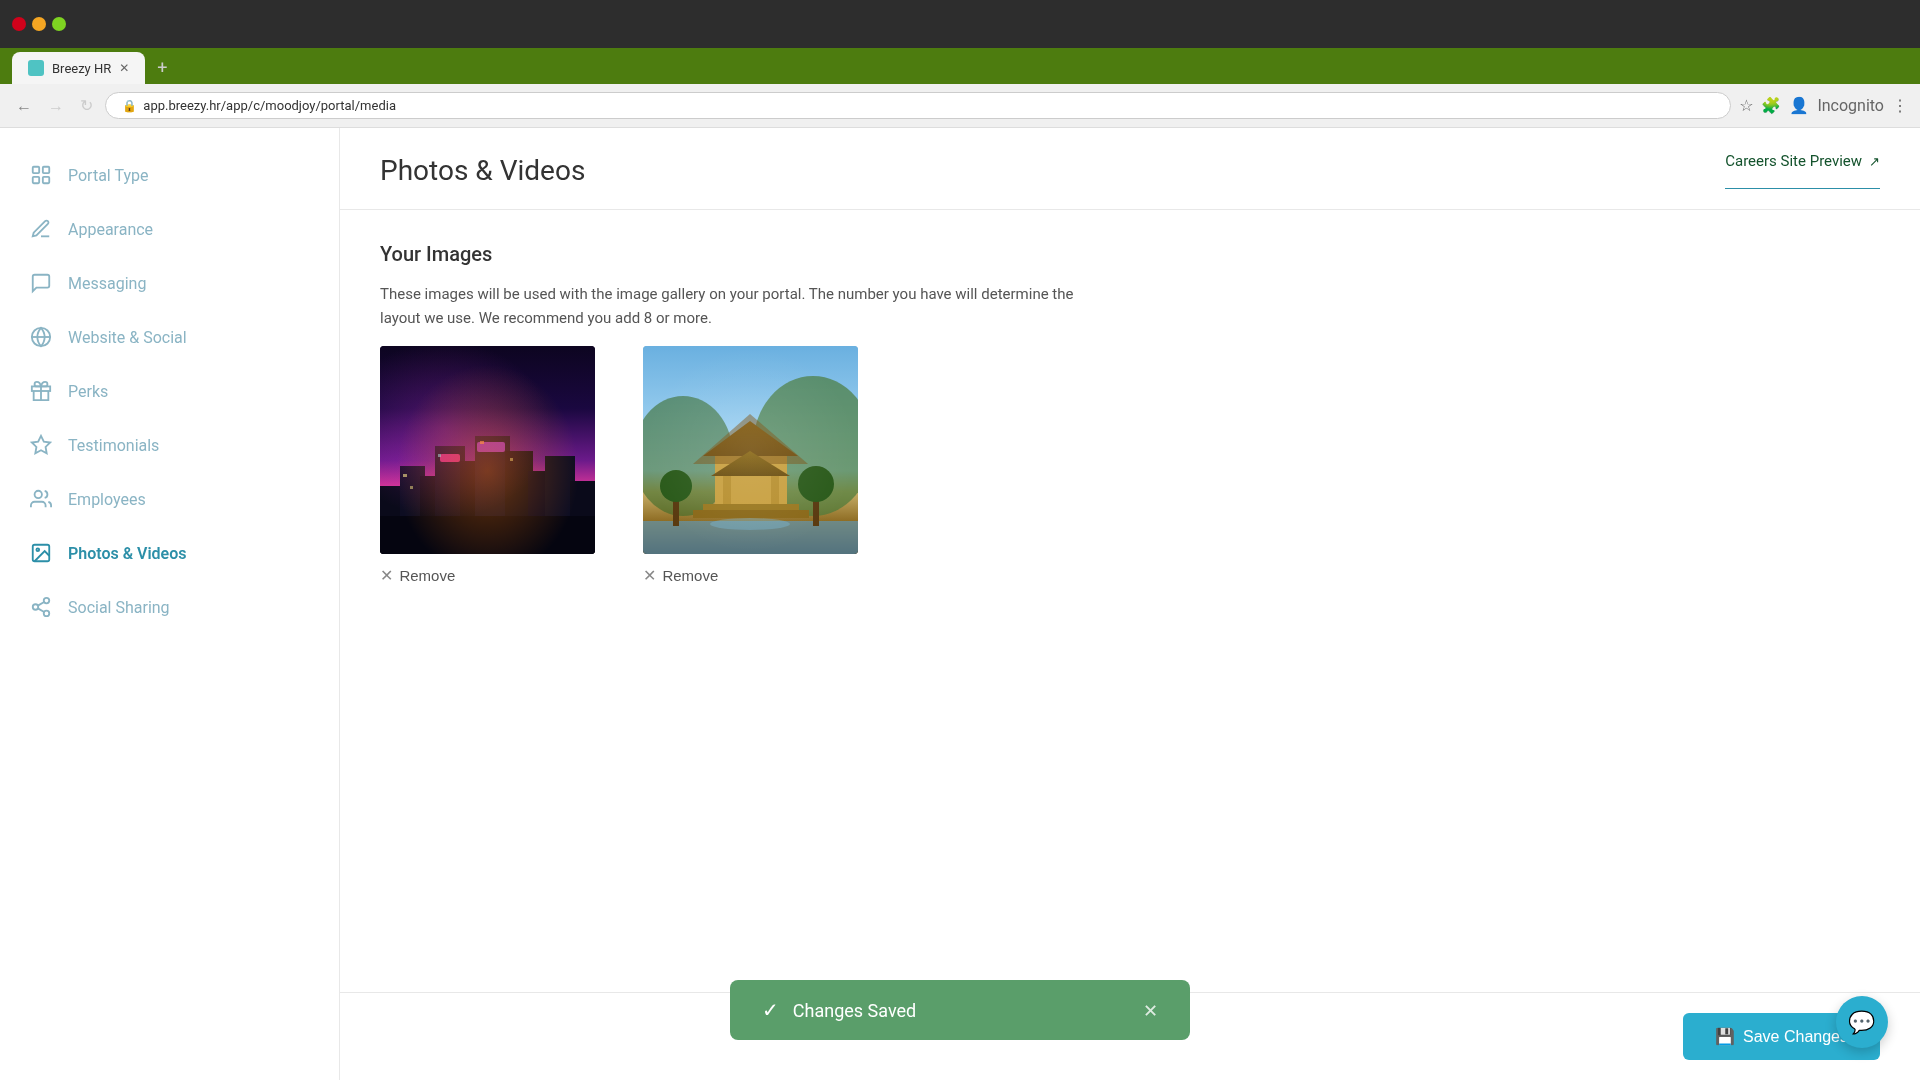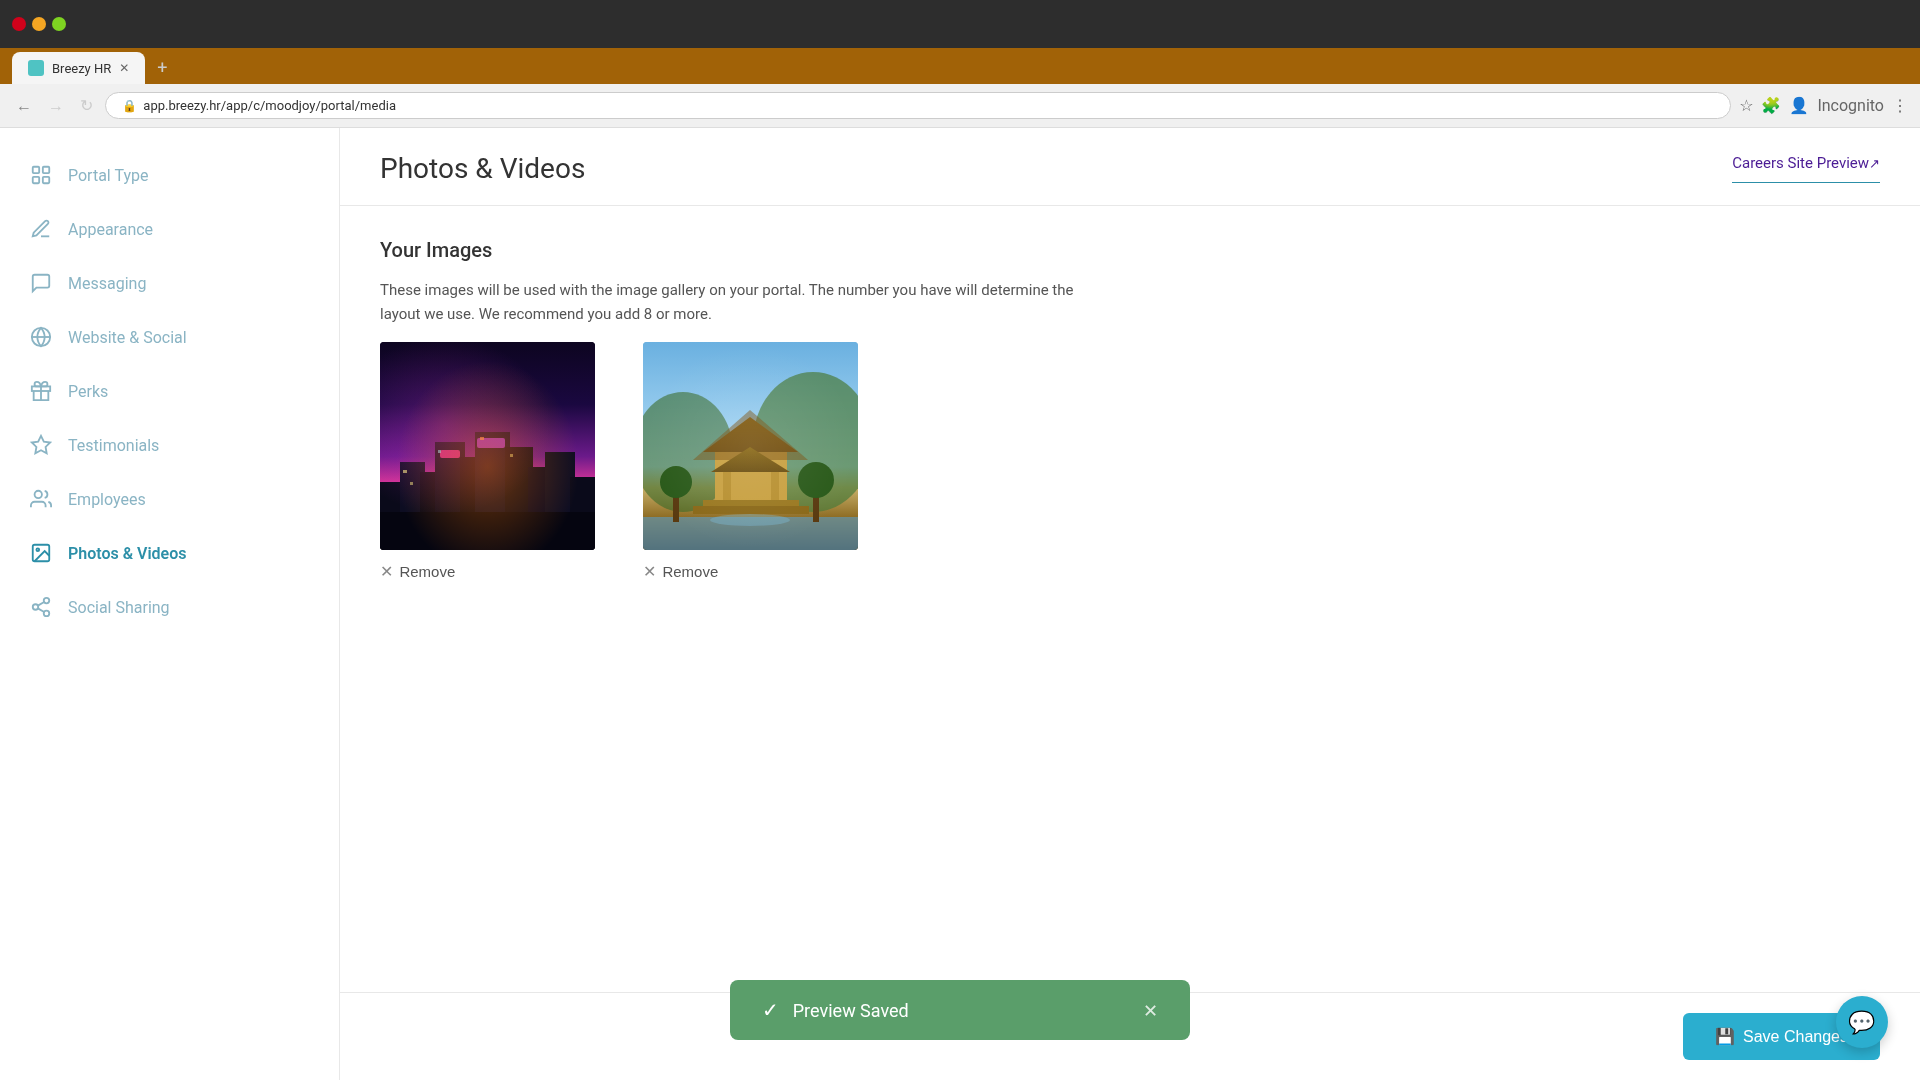--- a/index.html
+++ b/index.html
@@ -17,21 +17,21 @@
     .browser-controls { display: flex; gap: 6px; align-items: center; }
     .browser-btn { width: 14px; height: 14px; border-radius: 50%; background: #666; border: none; cursor: pointer; }
     .browser-btn.minimize { background: #f5a623; }
     .browser-btn.maximize { background: #7ed321; }
     .browser-btn.close { background: #d0021b; }
     .nav-arrow { background: none; border: none; color: #888; font-size: 16px; cursor: pointer; padding: 4px; }
     .nav-arrow.active { color: #ccc; }
 
     
     .tab-bar {
-      background: #a16207;
+      background: #4d7c0f;
       height: 36px;
       display: flex;
       align-items: flex-end;
       padding: 0 0 0 12px;
     }
     .tab {
       background: #f5f5f5;
       border-radius: 8px 8px 0 0;
       padding: 6px 16px;
       font-size: 13px;
@@ -123,28 +123,28 @@
       justify-content: space-between;
       padding: 24px 40px 20px;
       border-bottom: 1px solid #e8e8e8;
     }
     .page-title {
       font-size: 28px;
       font-weight: 400;
       color: #333;
     }
     .careers-preview-link {
-      color: #4c1d95;
+      color: #14532d;
       font-size: 15px;
       text-decoration: none;
       display: flex;
       align-items: center;
-      gap: 0;
+      gap: 7px;
       border-bottom: 1px solid #2c8fa8;
-      padding-bottom: 10px;
+      padding-bottom: 18px;
     }
     .external-icon { font-size: 13px; }
 
     .content-body {
       padding: 32px 40px;
     }
 
     .section-title {
       font-size: 20px;
       font-weight: 500;
@@ -557,20 +557,20 @@
         <span>Save Changes</span>
       </button>
     </div>
 
   </main>
 </div>
 
 <div class="toast">
   <div class="toast-left">
     <span class="toast-check">✓</span>
-    <span>Preview Saved</span>
+    <span>Changes Saved</span>
   </div>
   <span class="toast-close">✕</span>
 </div>
 
 <div class="chat-bubble">
   <span>💬</span>
 </div>
 
 </body></html>

